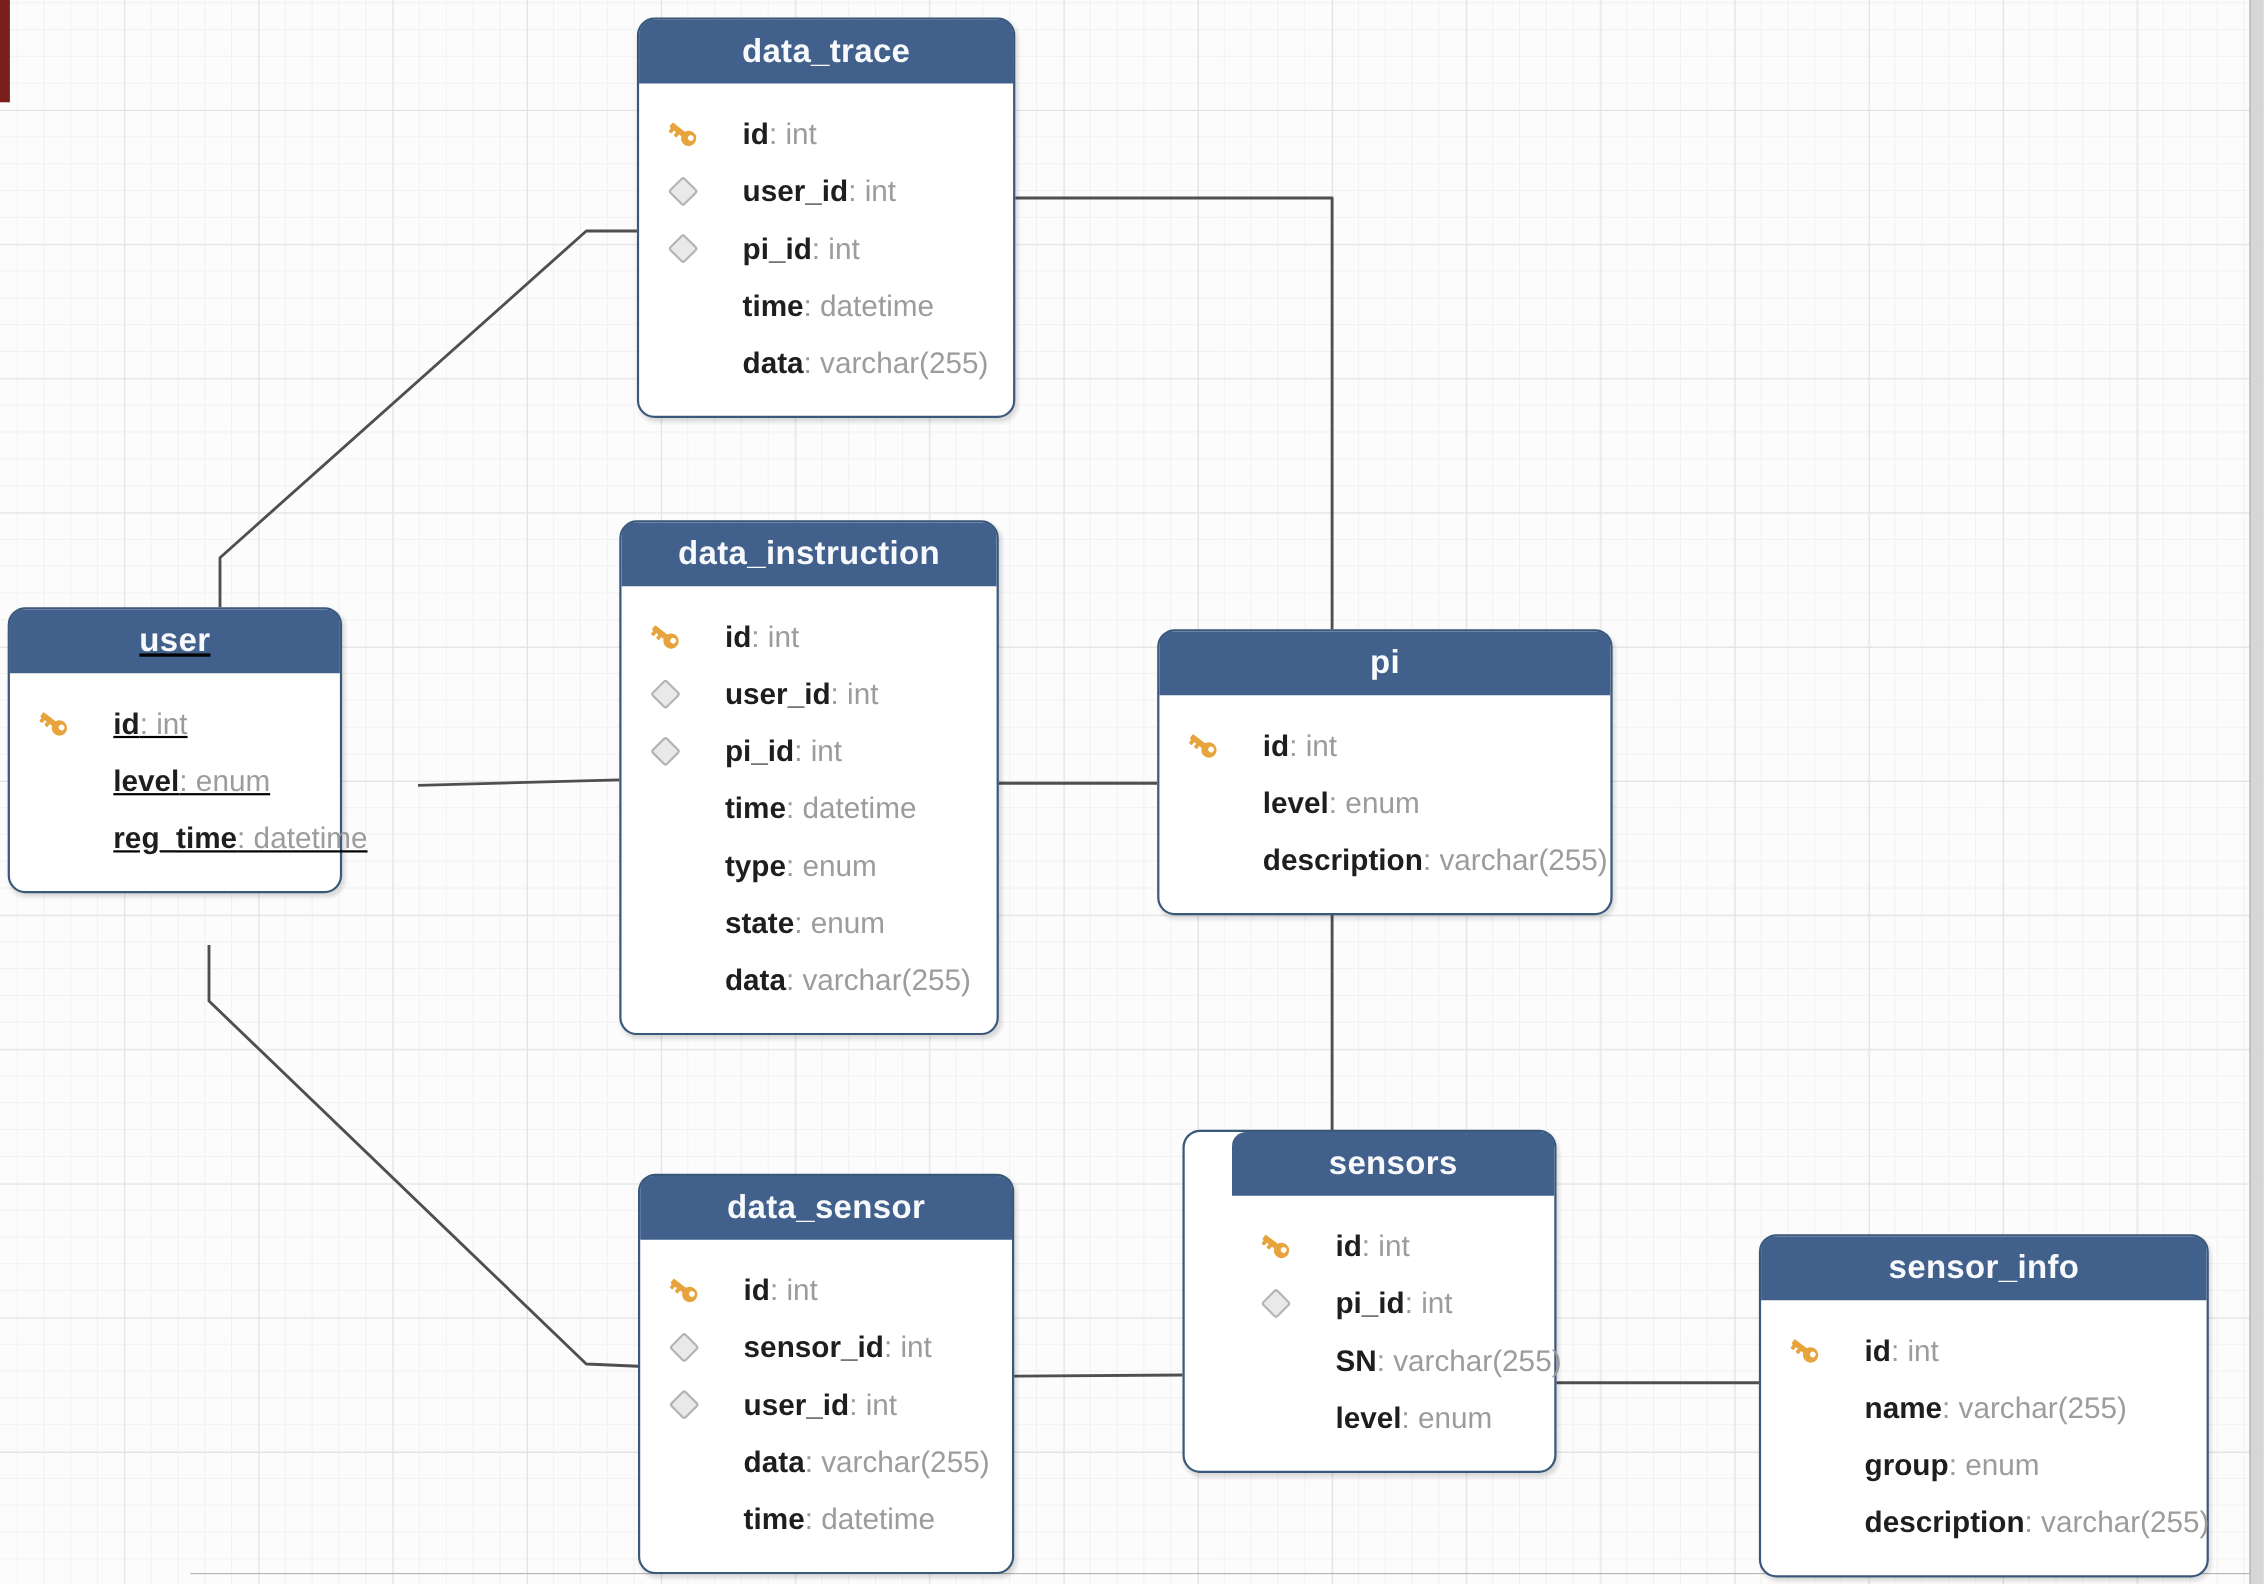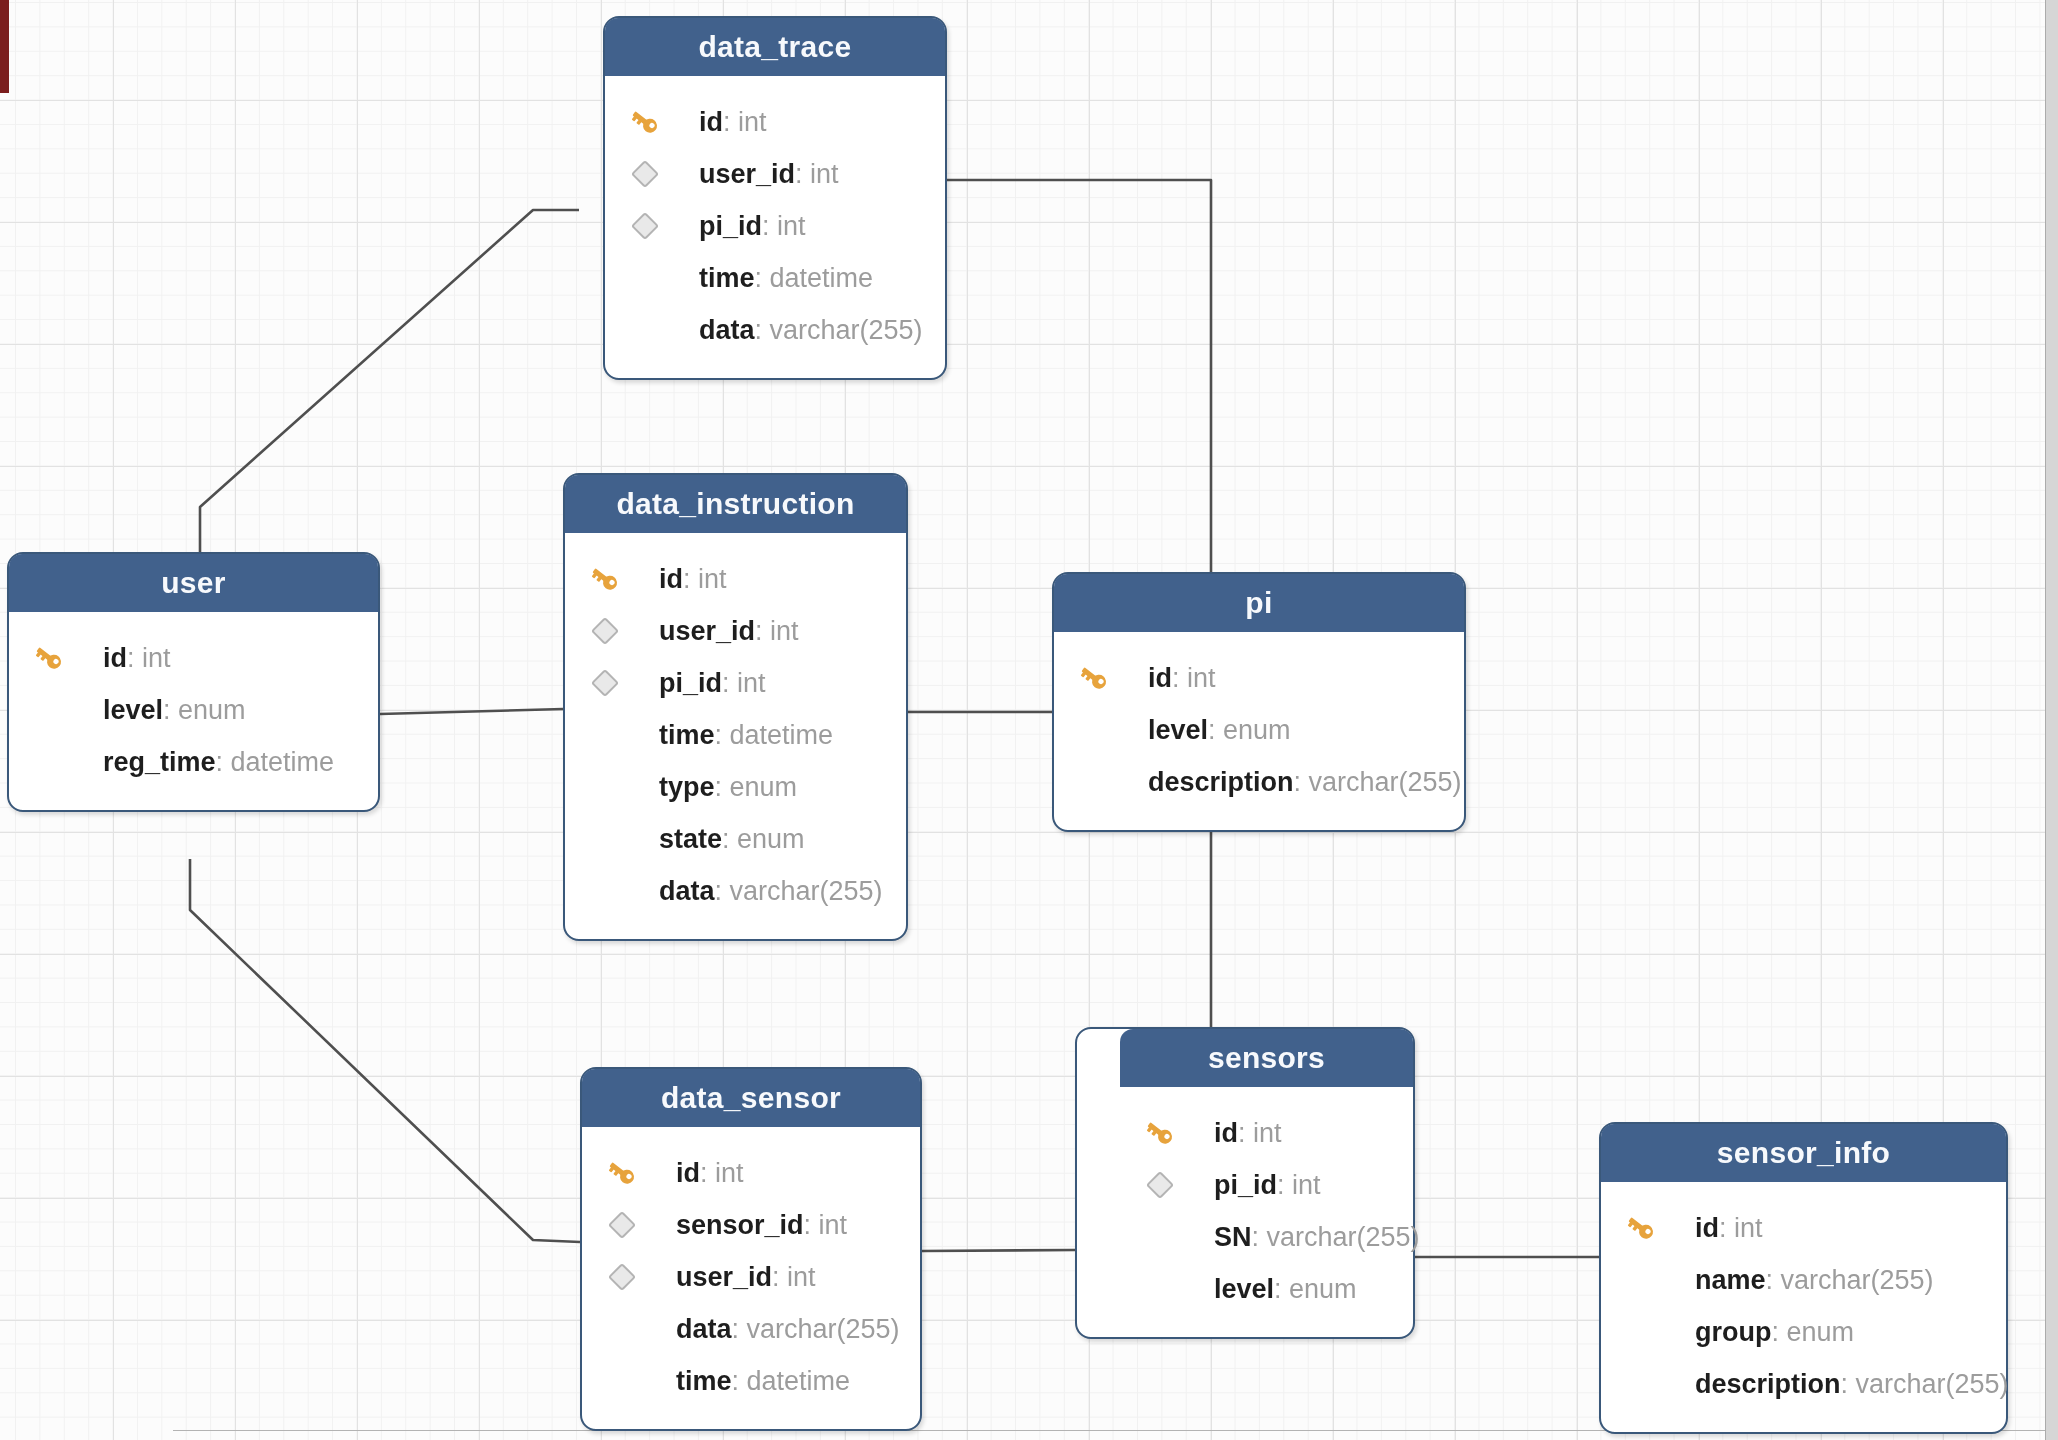--- a/index.html
+++ b/index.html
@@ -68,21 +68,21 @@
       <polyline points="200,552 200,507 533,210 579,210" fill="none" stroke="#4f4f4f" stroke-width="2.6" stroke-linejoin="round" stroke-linecap="butt"></polyline>
       <polyline points="380,714 563,709" fill="none" stroke="#4f4f4f" stroke-width="2.6" stroke-linejoin="round" stroke-linecap="butt"></polyline>
       <polyline points="190,859 190,910 533,1240 580,1242" fill="none" stroke="#4f4f4f" stroke-width="2.6" stroke-linejoin="round" stroke-linecap="butt"></polyline>
       <polyline points="923,180 1211,180 1211,572" fill="none" stroke="#4f4f4f" stroke-width="2.6" stroke-linejoin="round" stroke-linecap="butt"></polyline>
       <polyline points="908,712 1052,712" fill="none" stroke="#4f4f4f" stroke-width="2.6" stroke-linejoin="round" stroke-linecap="butt"></polyline>
       <polyline points="1211,828 1211,1067" fill="none" stroke="#4f4f4f" stroke-width="2.6" stroke-linejoin="round" stroke-linecap="butt"></polyline>
       <polyline points="922,1251 1075,1250" fill="none" stroke="#4f4f4f" stroke-width="2.6" stroke-linejoin="round" stroke-linecap="butt"></polyline>
       <polyline points="1415,1257 1599,1257" fill="none" stroke="#4f4f4f" stroke-width="2.6" stroke-linejoin="round" stroke-linecap="butt"></polyline>
     </svg>
   <div id="tables-root">
-      <div class="db-table" style="left: 603px; top: 16px; width: 344px;">
+      <div class="db-table" style="left: 579px; top: 16px; width: 344px;">
     <div class="t-header">
       <span class="t-title">data_trace</span>
     </div>
     <div class="t-body">
           <div class="f-row">
     <span class="f-icon">
               <svg viewBox="0 0 32 32" width="36" height="36" class="keysvg">
                 <g transform="rotate(38 16 16)">
                   <rect x="3.5" y="13.6" width="14" height="4.6" rx="1" fill="#e7a33c"></rect>
                   <rect x="5.2" y="16.5" width="3.1" height="5" rx="0.8" fill="#e7a33c"></rect>
@@ -109,21 +109,21 @@
           <div class="f-row">
     <span class="f-icon"></span>
     <span class="f-text"><span class="f-name">time</span><span class="f-type">: datetime</span></span>
   </div>
           <div class="f-row">
     <span class="f-icon"></span>
     <span class="f-text"><span class="f-name">data</span><span class="f-type">: varchar(255)</span></span>
   </div>
         </div>
   </div>
-      <div class="db-table" style="left: 7px; top: 552px; width: 373px;">
+      <div class="db-table" style="left: 7px; top: 552px; width: 304px; text-decoration: underline;">
     <div class="t-header">
       <span class="t-title">user</span>
     </div>
     <div class="t-body">
           <div class="f-row">
     <span class="f-icon">
               <svg viewBox="0 0 32 32" width="36" height="36" class="keysvg">
                 <g transform="rotate(38 16 16)">
                   <rect x="3.5" y="13.6" width="14" height="4.6" rx="1" fill="#e7a33c"></rect>
                   <rect x="5.2" y="16.5" width="3.1" height="5" rx="0.8" fill="#e7a33c"></rect>

